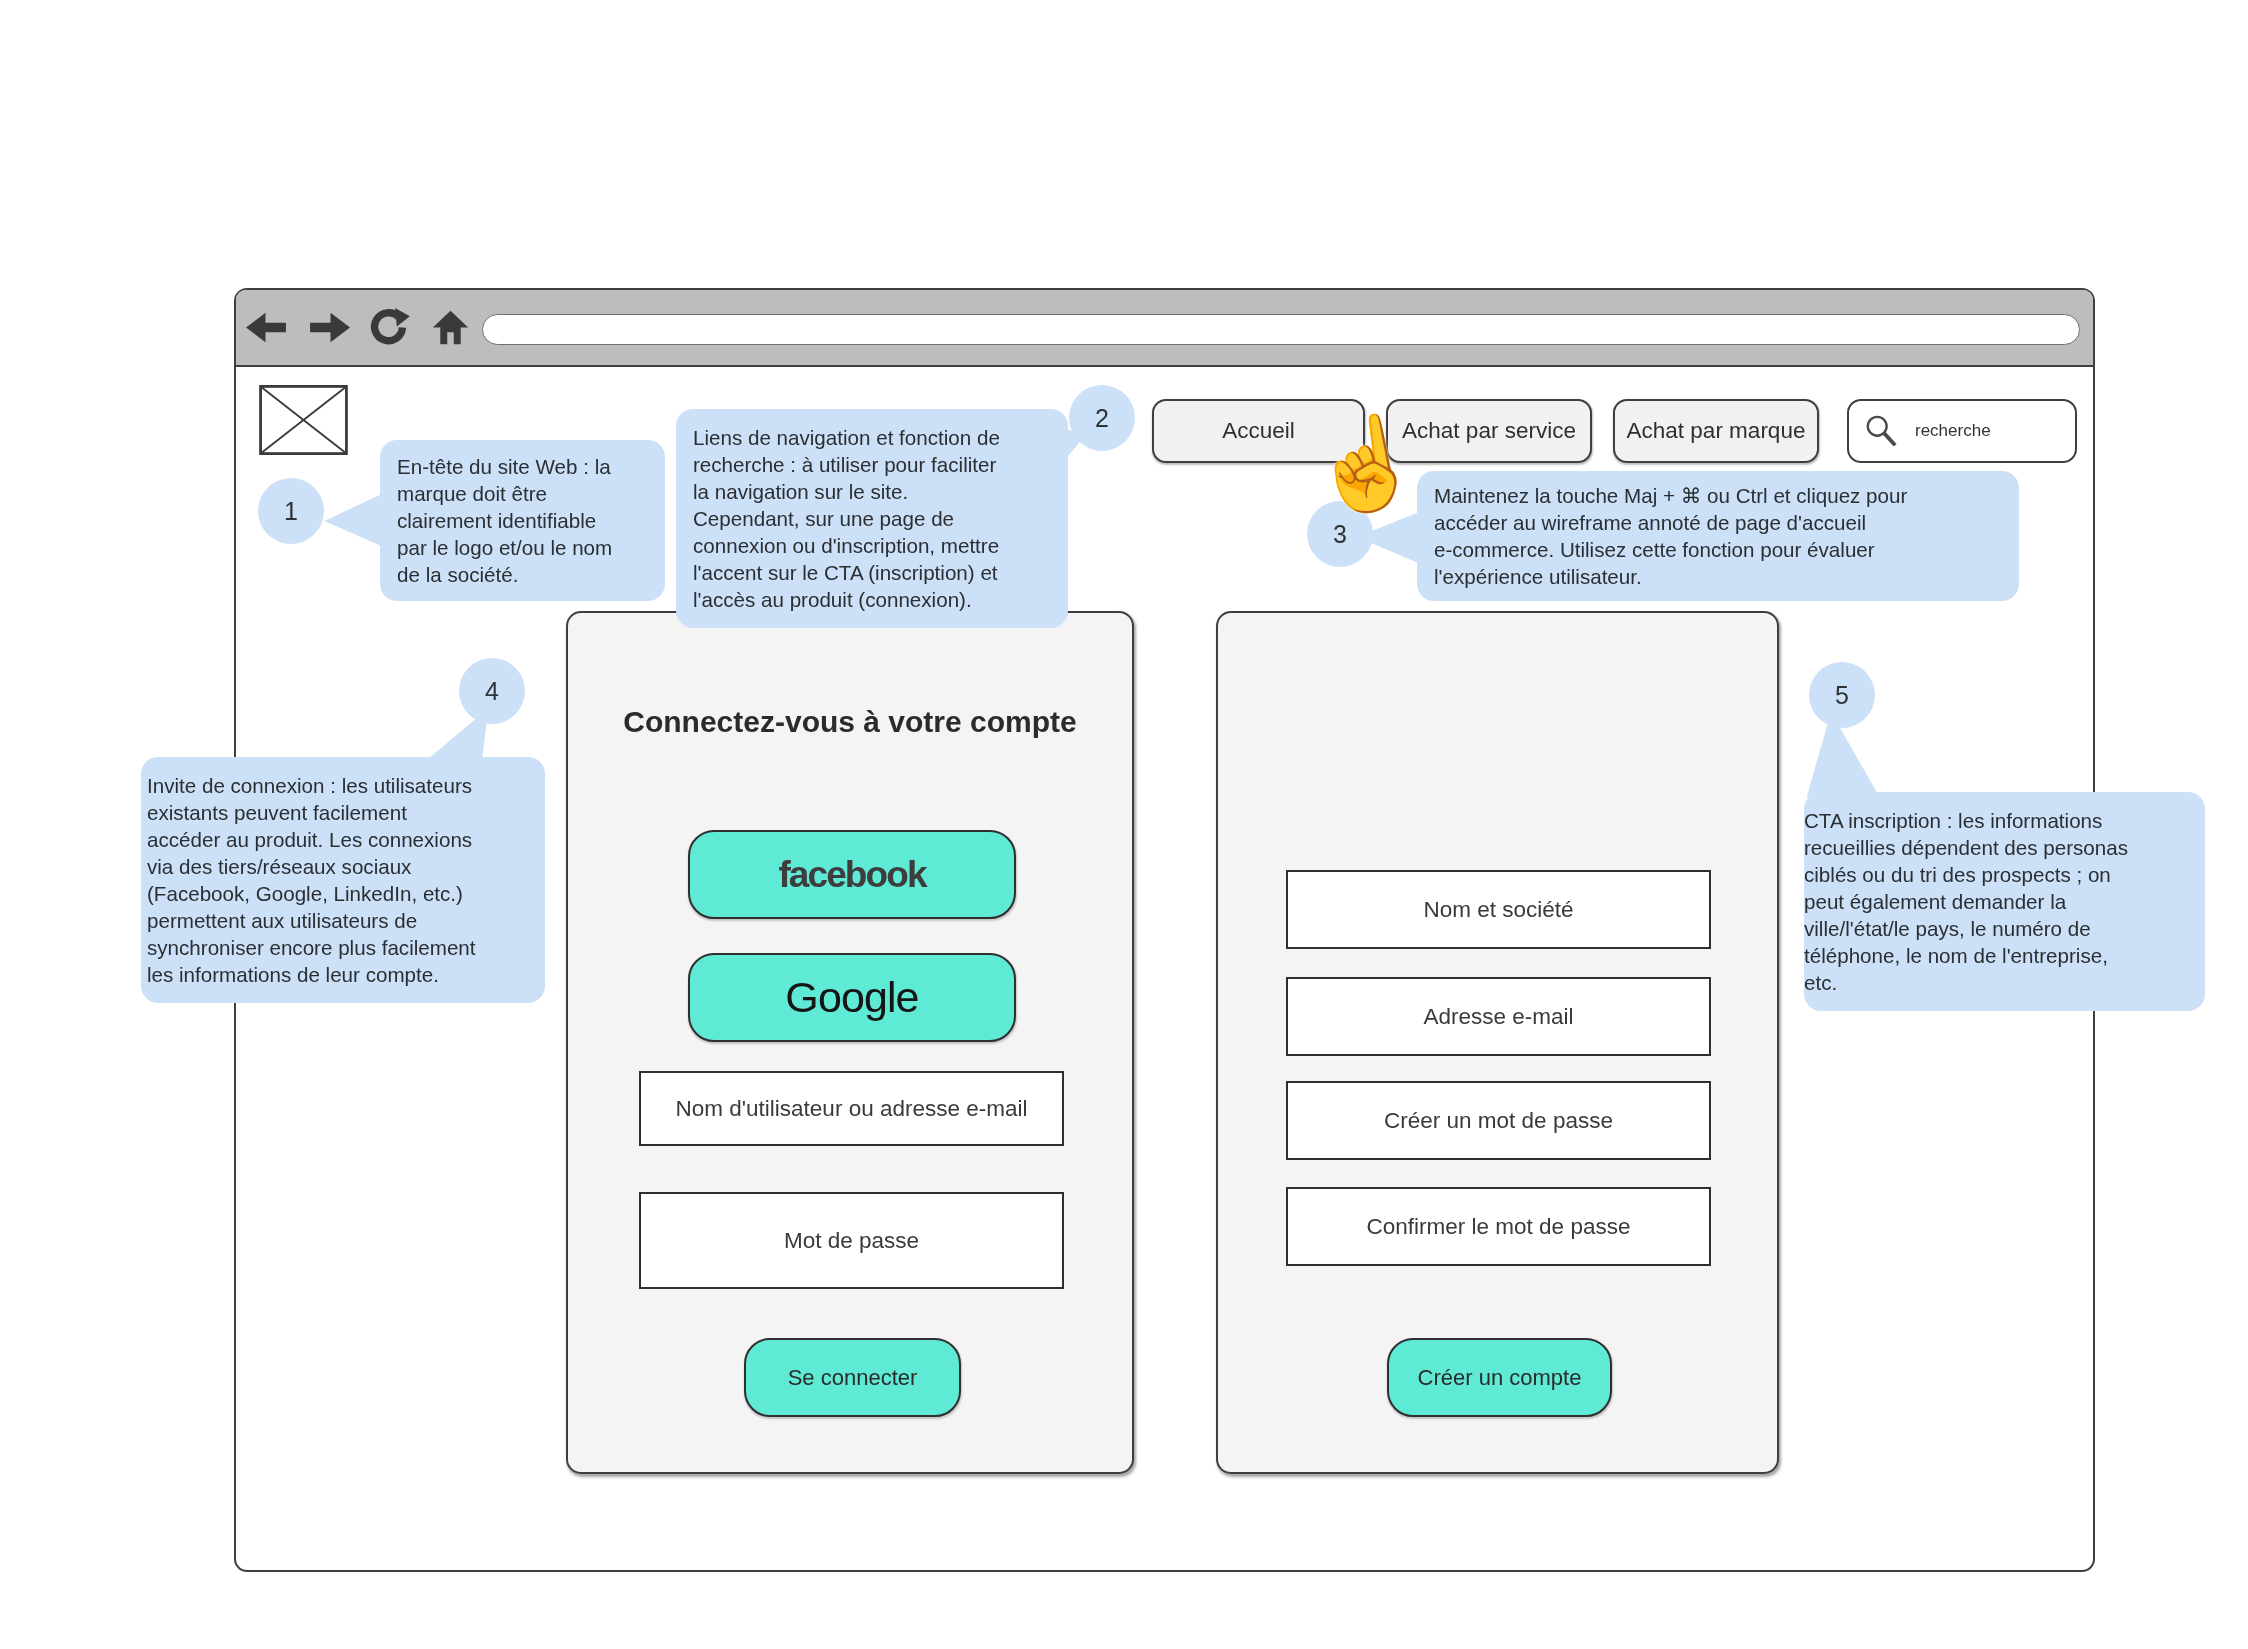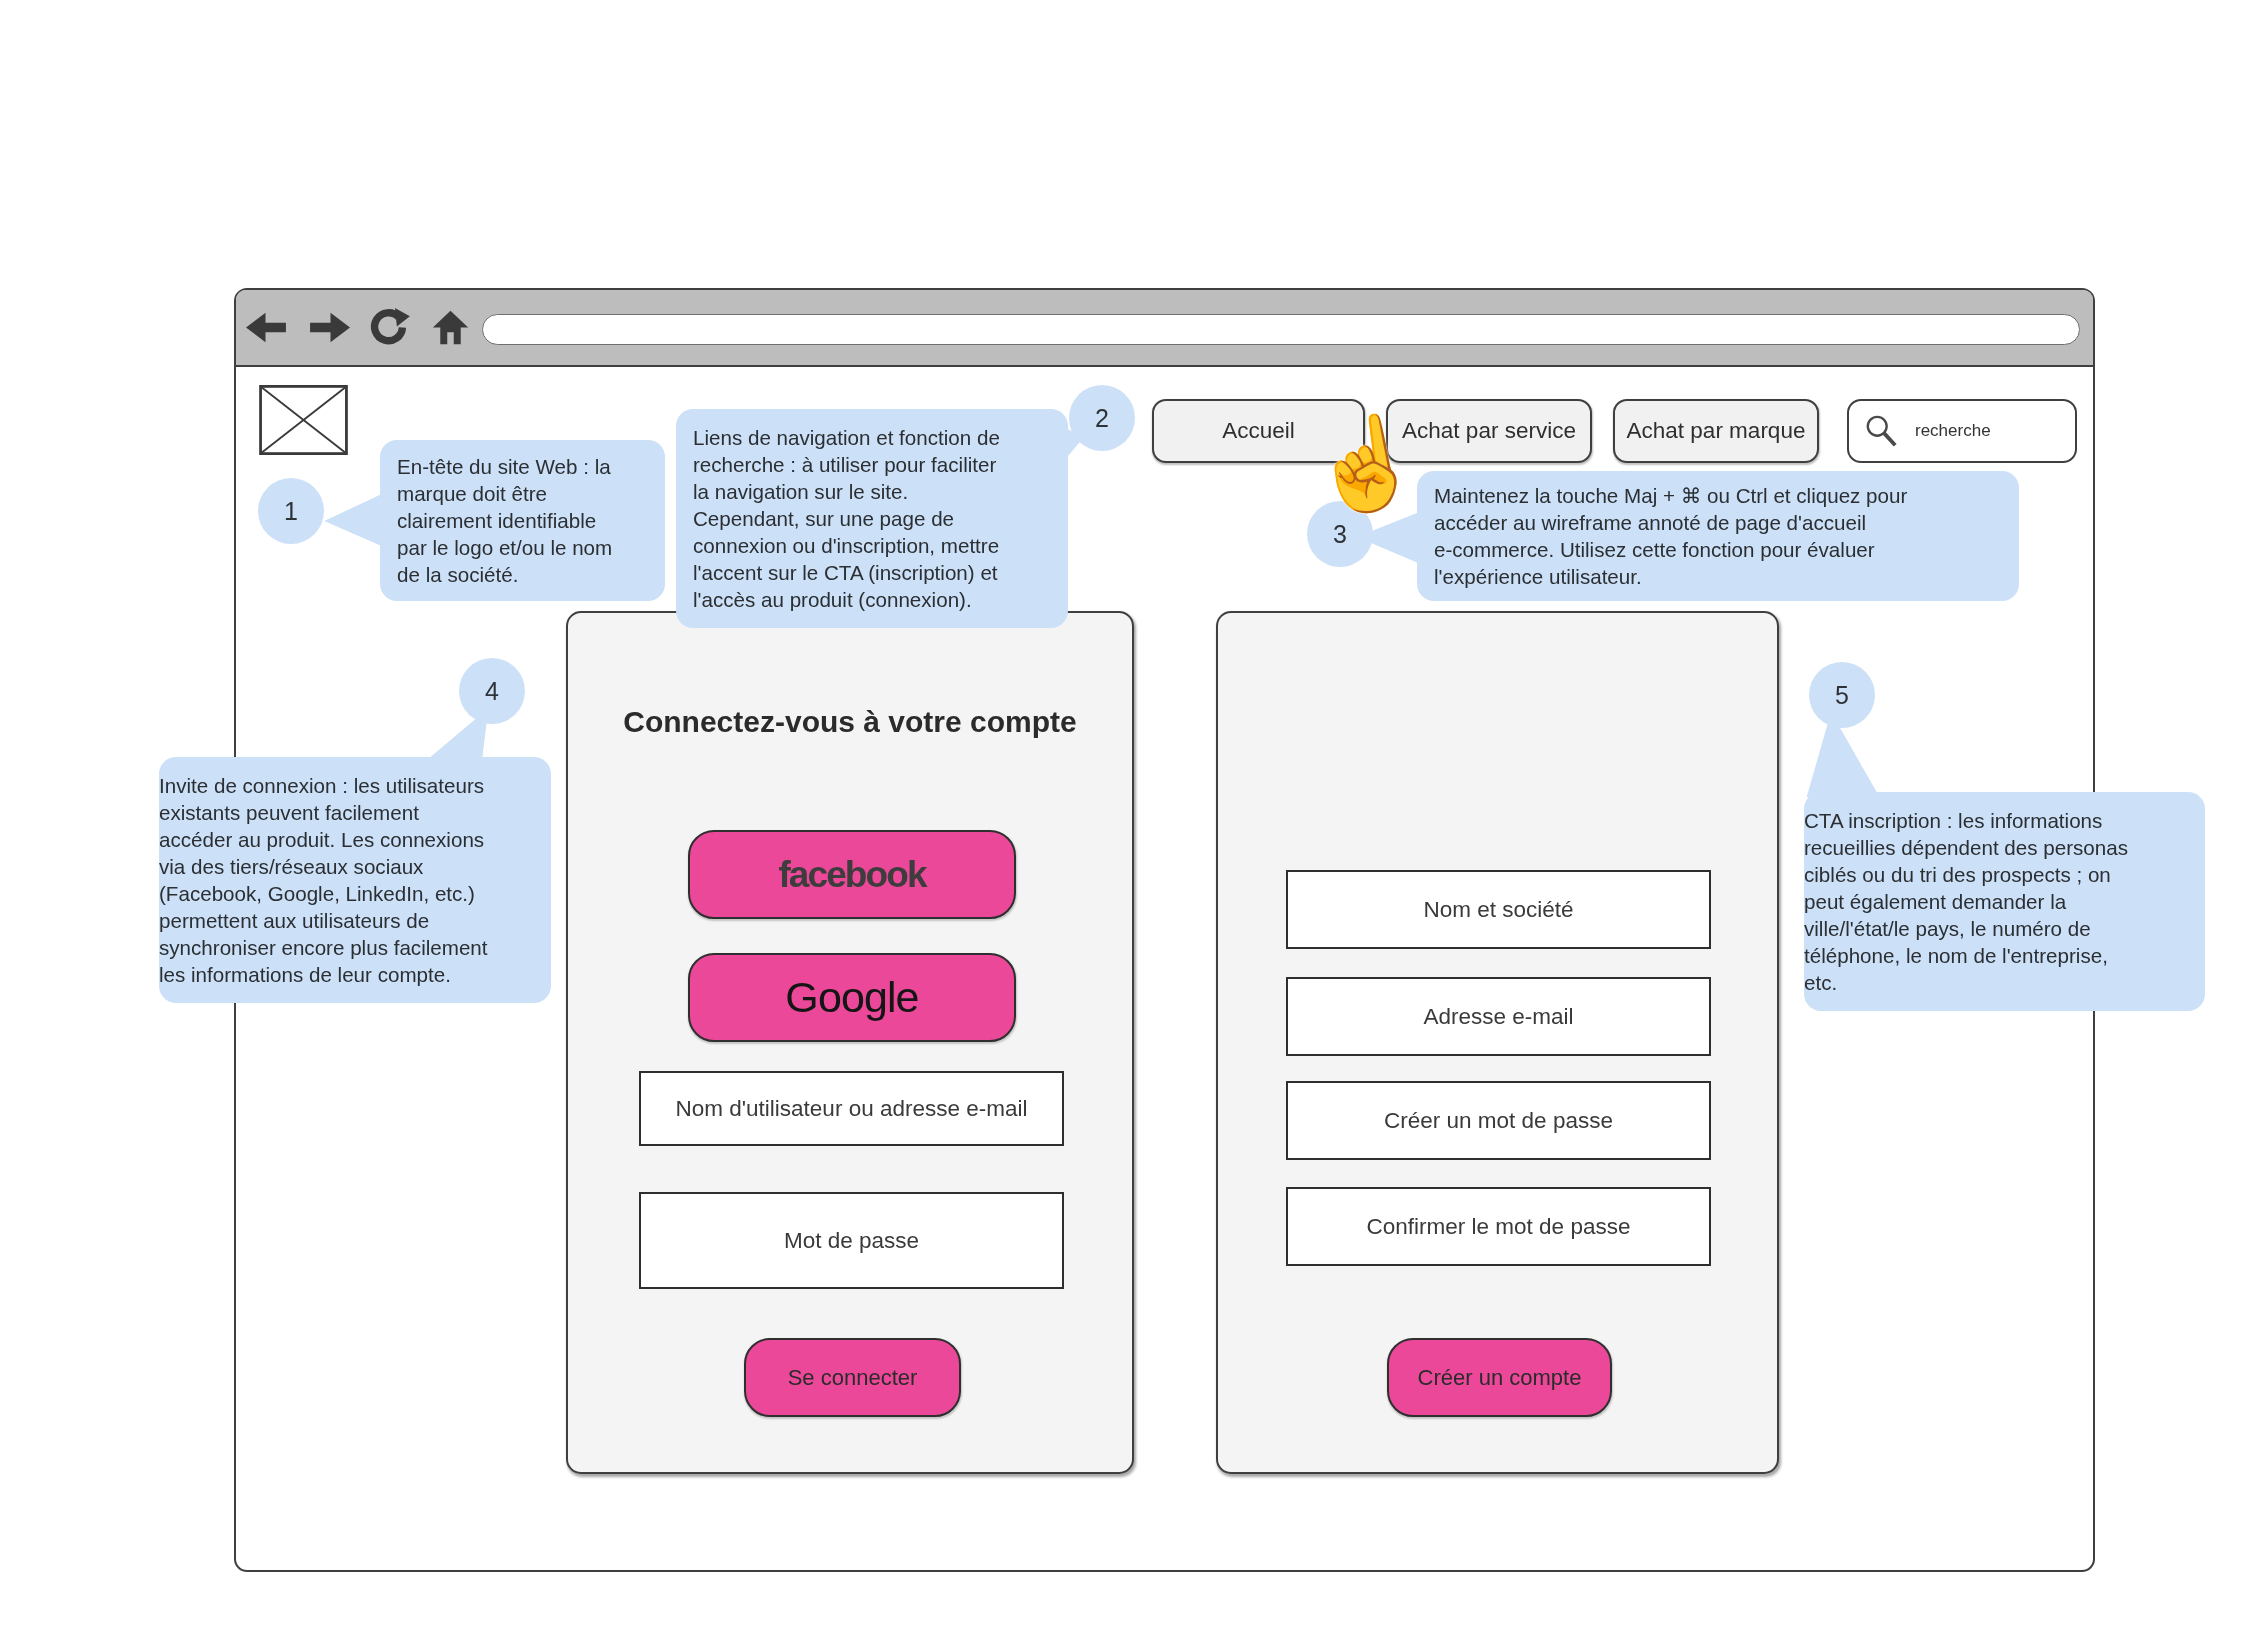--- a/index.html
+++ b/index.html
@@ -36,37 +36,37 @@
               align-items:center;gap:17px;padding-left:15px;font-size:17px;color:#333;cursor:text;}
 
   
   .card{position:absolute;top:609px;width:568px;height:863px;background:#f4f4f4;
         border:2.8px solid #3f3f3f;border-radius:15px;box-sizing:border-box;
         box-shadow:1.9px 2.8px 2.8px rgba(0,0,0,.35);}
   .card-login{left:564px;}
   .card-signup{left:1214px;width:563px;}
   .card-title{position:absolute;left:0;right:0;text-align:center;font-weight:700;font-size:30px;
               color:#2b2b2b;line-height:40px;}
-  .pill-btn{position:absolute;background:#ec4899;border:2.8px solid #2f2f2f;border-radius:26px;
+  .pill-btn{position:absolute;background:#5eead4;border:2.8px solid #2f2f2f;border-radius:26px;
             box-sizing:border-box;display:flex;align-items:center;justify-content:center;
             cursor:pointer;box-shadow:0.9px 1.9px 1.9px rgba(0,0,0,.2);}
   .fb-logo{font-size:37px;font-weight:700;letter-spacing:-1.9px;color:#3d3d3d;}
   .gg-logo{font-size:43px;font-weight:400;letter-spacing:-0.9px;color:#151515;}
   .wf-input{position:absolute;background:#fff;border:2.8px solid #2f2f2f;box-sizing:border-box;
             display:flex;align-items:center;justify-content:center;font-size:22.5px;color:#3a3a3a;cursor:text;}
   .submit-btn{font-size:22px;color:#2b2b2b;}
 
   
   .tails{position:absolute;left:0;top:0;width:2249px;height:1650px;pointer-events:none;z-index:40;}
   .bubble{position:absolute;background:#cce0f7;border-radius:17px;z-index:41;
           font-size:20.6px;line-height:27px;color:#2b2f33;white-space:pre-line;}
   .b1{left:380px;top:440px;width:251px;padding:13px 17px;}
   .b2{left:676px;top:409px;width:358px;padding:15px 17px;}
   .b3{left:1417px;top:471px;width:568px;padding:11.2px 17px;}
-  .b4{left:159px;top:757px;width:392px;padding:15px 0;}
+  .b4{left:141px;top:757px;width:392px;padding:15px 6px;}
   .b5{left:1804px;top:792px;width:401px;padding:15px 0;}
   .num-circle{position:absolute;width:66px;height:66px;border-radius:50%;background:#cce0f7;z-index:42;
               display:flex;align-items:center;justify-content:center;font-size:25px;color:#2f3338;}
   .c1{left:258px;top:478px;} .c2{left:1069px;top:385px;} .c3{left:1307px;top:501px;}
   .c4{left:459px;top:658px;} .c5{left:1809px;top:662px;}
 
   .cursor-hand{position:absolute;left:1310px;top:420px;font-size:89px;color:#141414;z-index:60;
                transform:rotate(-10deg);line-height:1;pointer-events:none;
                text-shadow:0 0 2.8px rgba(255,255,255,.9);}
 </style>

